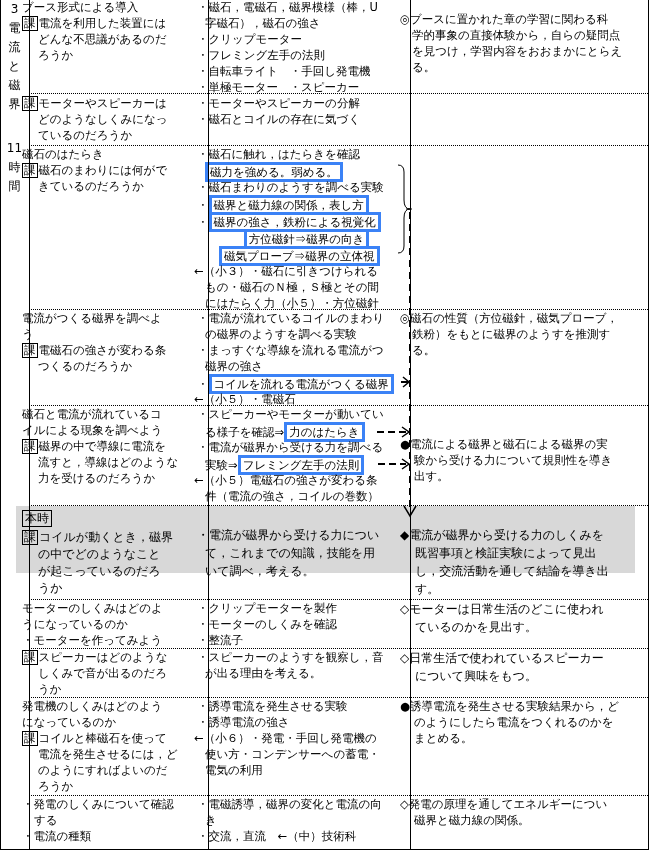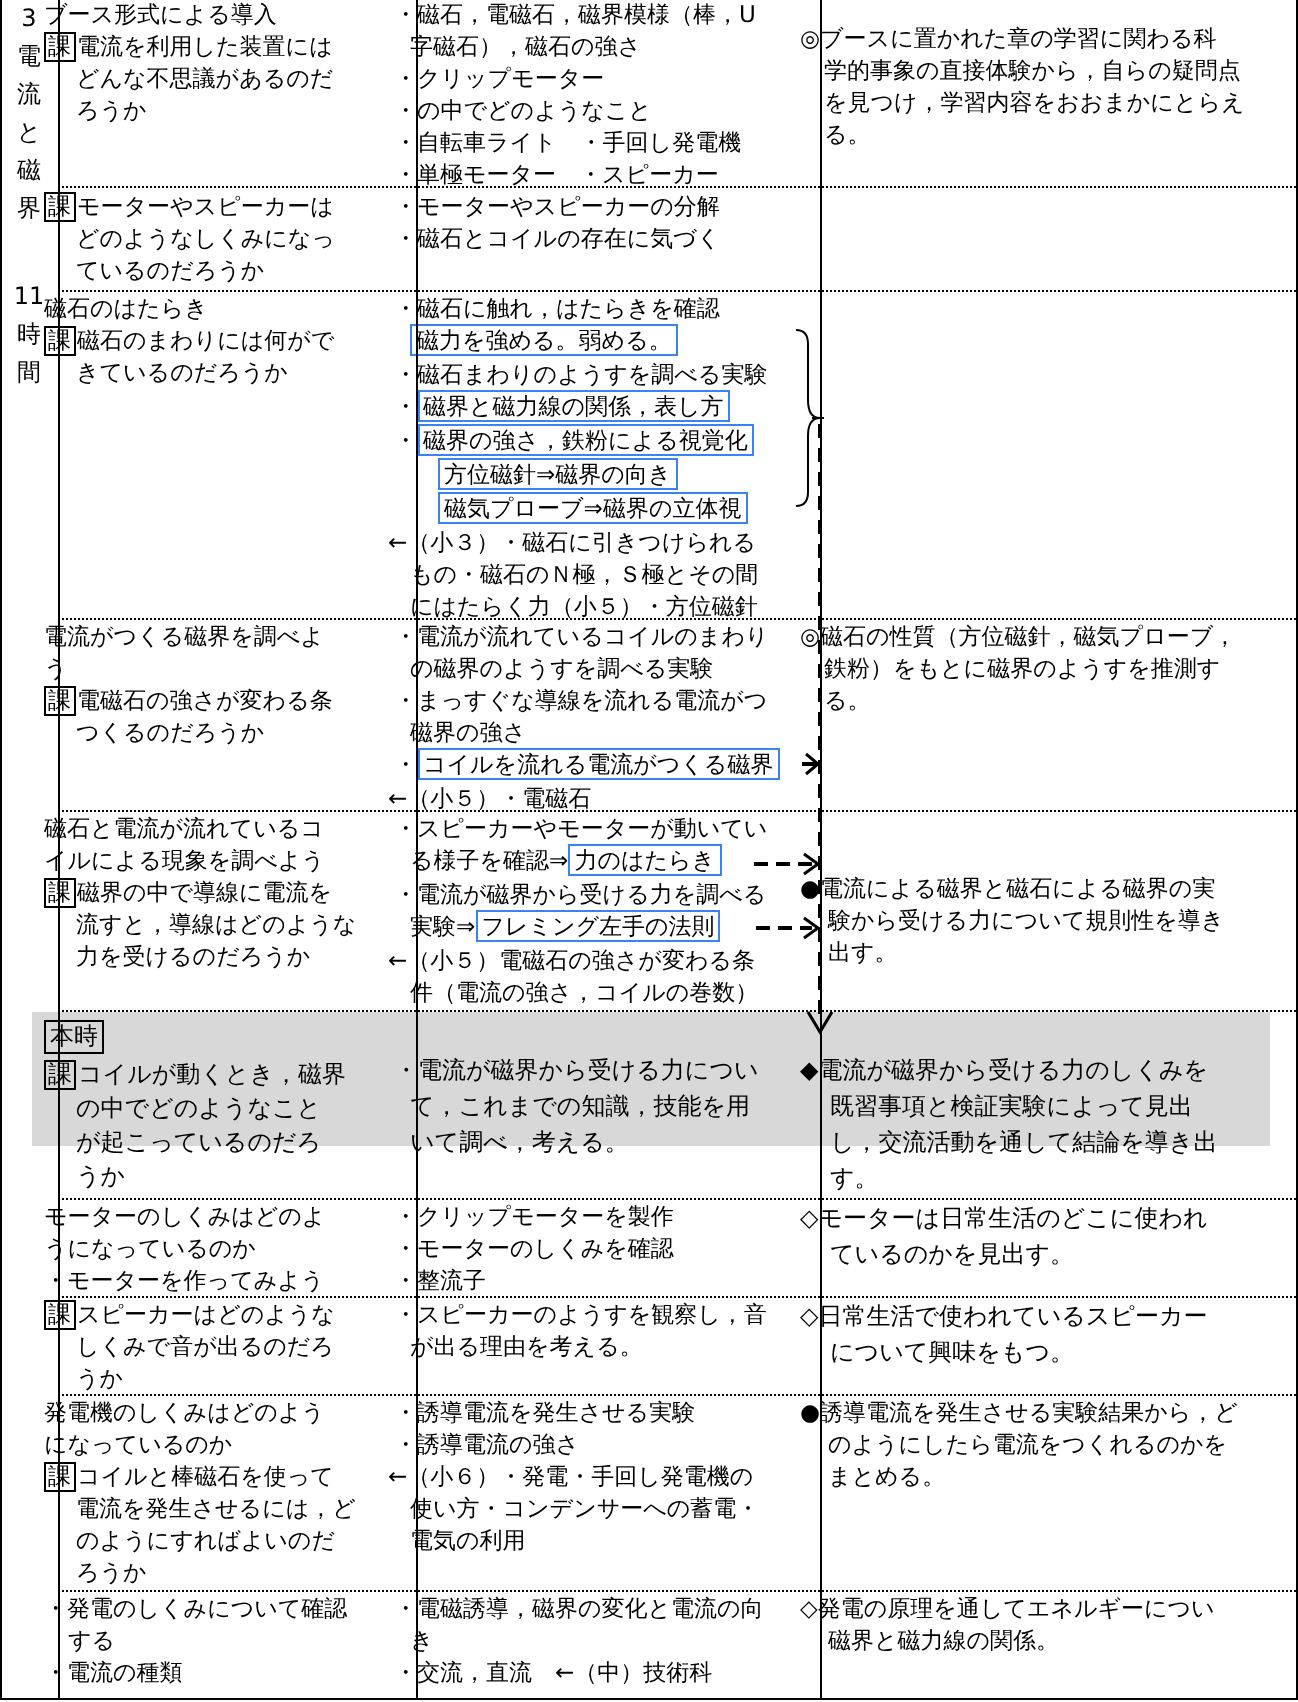--- a/index.html
+++ b/index.html
@@ -11,21 +11,21 @@
   .row { position:absolute; left:16px; width:619px; }
   .row.hl { background:#d8d8d8; }
   .hdot { position:absolute; left:29px; width:619px; border-top:1px dotted #000; height:0; }
   .cell { position:absolute; top:0; padding:0 3px; box-sizing:border-box; }
   .c1 { left:3px; width:176px; }
   .c2 { left:178px; width:203px; }
   .c3 { left:381px; width:238px; }
   .line { white-space:nowrap; display:block; }
   .ind { padding-left:16px; }
   .ka { display:inline-block; border:1px solid #000; line-height:13px; padding:0 1px; margin-right:1px; }
-  .boxed { display:inline-block; border:1px solid #3b82f6; line-height:14px; padding:0 2px; }
+  .boxed { display:inline-block; border:3px solid #3b82f6; line-height:14px; padding:0 2px;font-family:Liberation Serif, serif; }
   .side { position:absolute; left:0; width:29px; text-align:center; font-size:12px; line-height:19px; }
   .honji { display:inline-block; border:1px solid #000; padding:0 2px; line-height:15px; }
   svg.overlay { position:absolute; left:0; top:0; pointer-events:none; }
 </style>
 </head>
 <body>
 
 <div class="frame">
 
   <div class="side" style="top:0;">
@@ -46,21 +46,21 @@
     <div class="cell c1" style="top:-1px;">
       <span class="line">ブース形式による導入</span>
       <span class="line"><span class="ka">課</span><span>電流を利用した装置には</span></span>
       <span class="line ind">どんな不思議があるのだ</span>
       <span class="line ind">ろうか</span>
     </div>
     <div class="cell c2" style="top:-1px;">
       <span class="line">・磁石，電磁石，磁界模様（棒，U</span>
       <span class="line ind" style="padding-left:8px">字磁石），磁石の強さ</span>
       <span class="line">・クリップモーター</span>
-      <span class="line">・の中でどのようなこと</span>
+      <span class="line">・フレミング左手の法則</span>
       <span class="line">・自転車ライト　・手回し発電機</span>
       <span class="line">・単極モーター　・スピーカー</span>
     </div>
     <div class="cell c3" style="top:0;margin-top:11px;">
       <span class="line">◎ブースに置かれた章の学習に関わる科</span>
       <span class="line ind" style="padding-left:12px">学的事象の直接体験から，自らの疑問点</span>
       <span class="line ind" style="padding-left:12px">を見つけ，学習内容をおおまかにとらえ</span>
       <span class="line ind" style="padding-left:12px">る。</span>
     </div>
   </div>
@@ -84,21 +84,21 @@
       <span class="line">磁石のはたらき</span>
       <span class="line"><span class="ka">課</span><span>磁石のまわりには何がで</span></span>
       <span class="line ind">きているのだろうか</span>
     </div>
     <div class="cell c2">
       <span class="line">・磁石に触れ，はたらきを確認</span>
       <span class="line" style="padding-left:8px;height:17px;"><span class="boxed">磁力を強める。弱める。</span></span>
       <span class="line">・磁石まわりのようすを調べる実験</span>
       <span class="line" style="height:17px;">・<span class="boxed">磁界と磁力線の関係，表し方</span></span>
       <span class="line" style="height:17px;">・<span class="boxed">磁界の強さ，鉄粉による視覚化</span></span>
-      <span class="line" style="padding-left:22px;height:17px;"><span class="boxed">方位磁針⇒磁界の向き</span></span>
+      <span class="line" style="padding-left:22px;height:17px;text-align:center;"><span class="boxed">方位磁針⇒磁界の向き</span></span>
       <span class="line" style="padding-left:22px;height:17px;"><span class="boxed">磁気プローブ⇒磁界の立体視</span></span>
       <span class="line" style="margin-left:-3px">←（小３）・磁石に引きつけられる</span>
       <span class="line ind" style="padding-left:8px">もの・磁石のＮ極，Ｓ極とその間</span>
       <span class="line ind" style="padding-left:8px">にはたらく力（小５）・方位磁針</span>
     </div>
   </div>
   <div class="hdot" style="top:309px;"></div>
 
   <div class="row" style="top:310px;height:95px;">
     <div class="cell c1">

